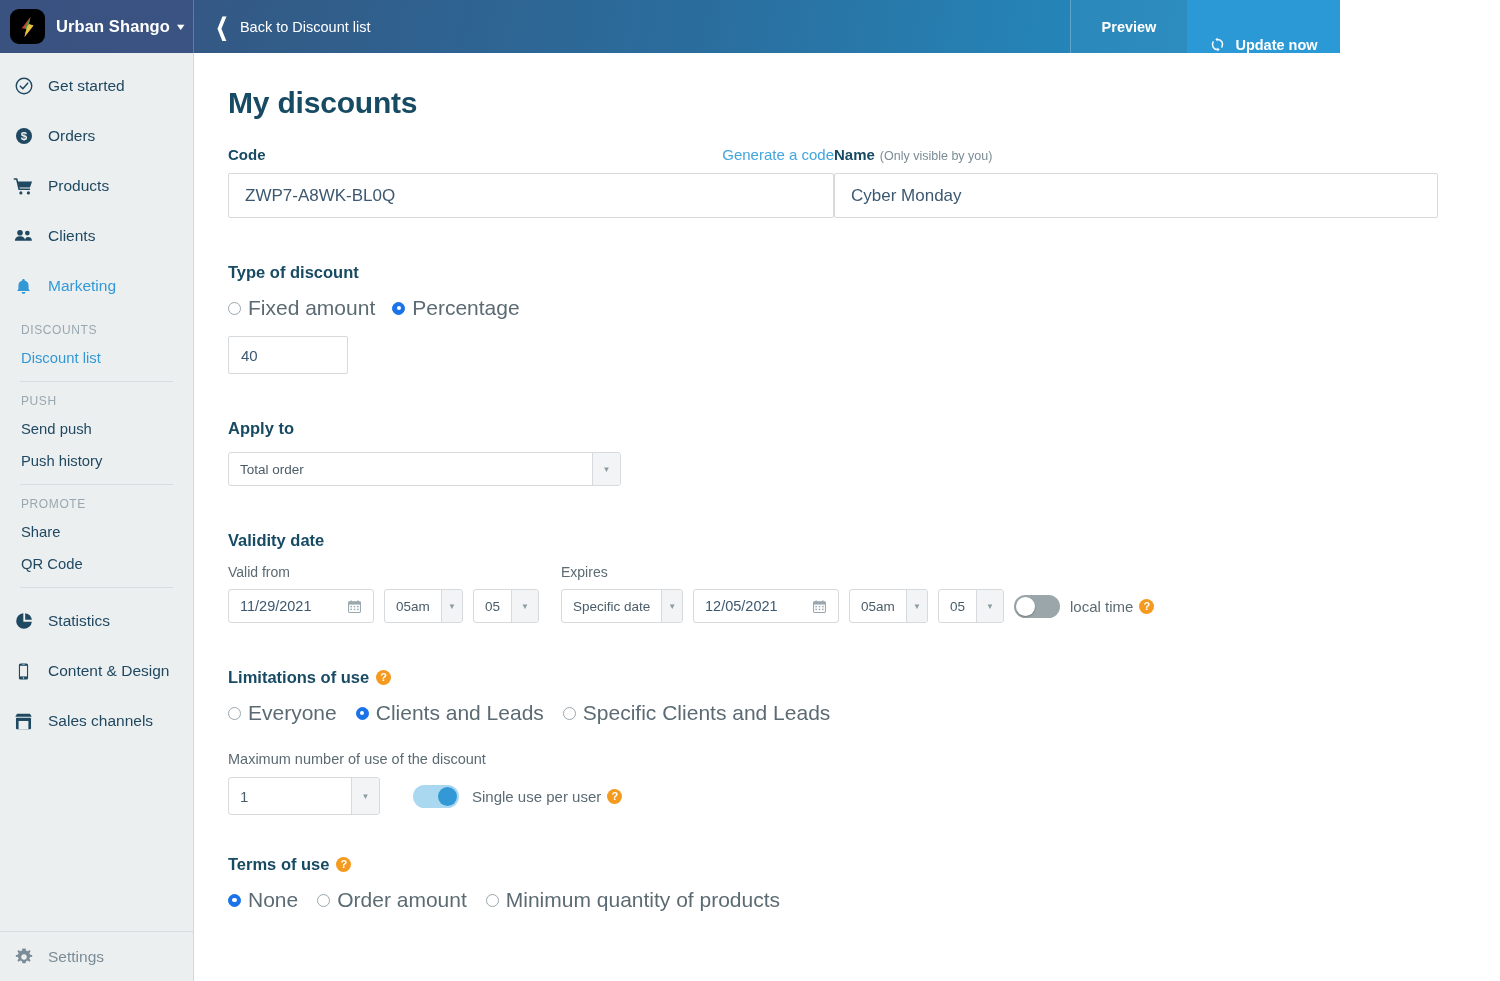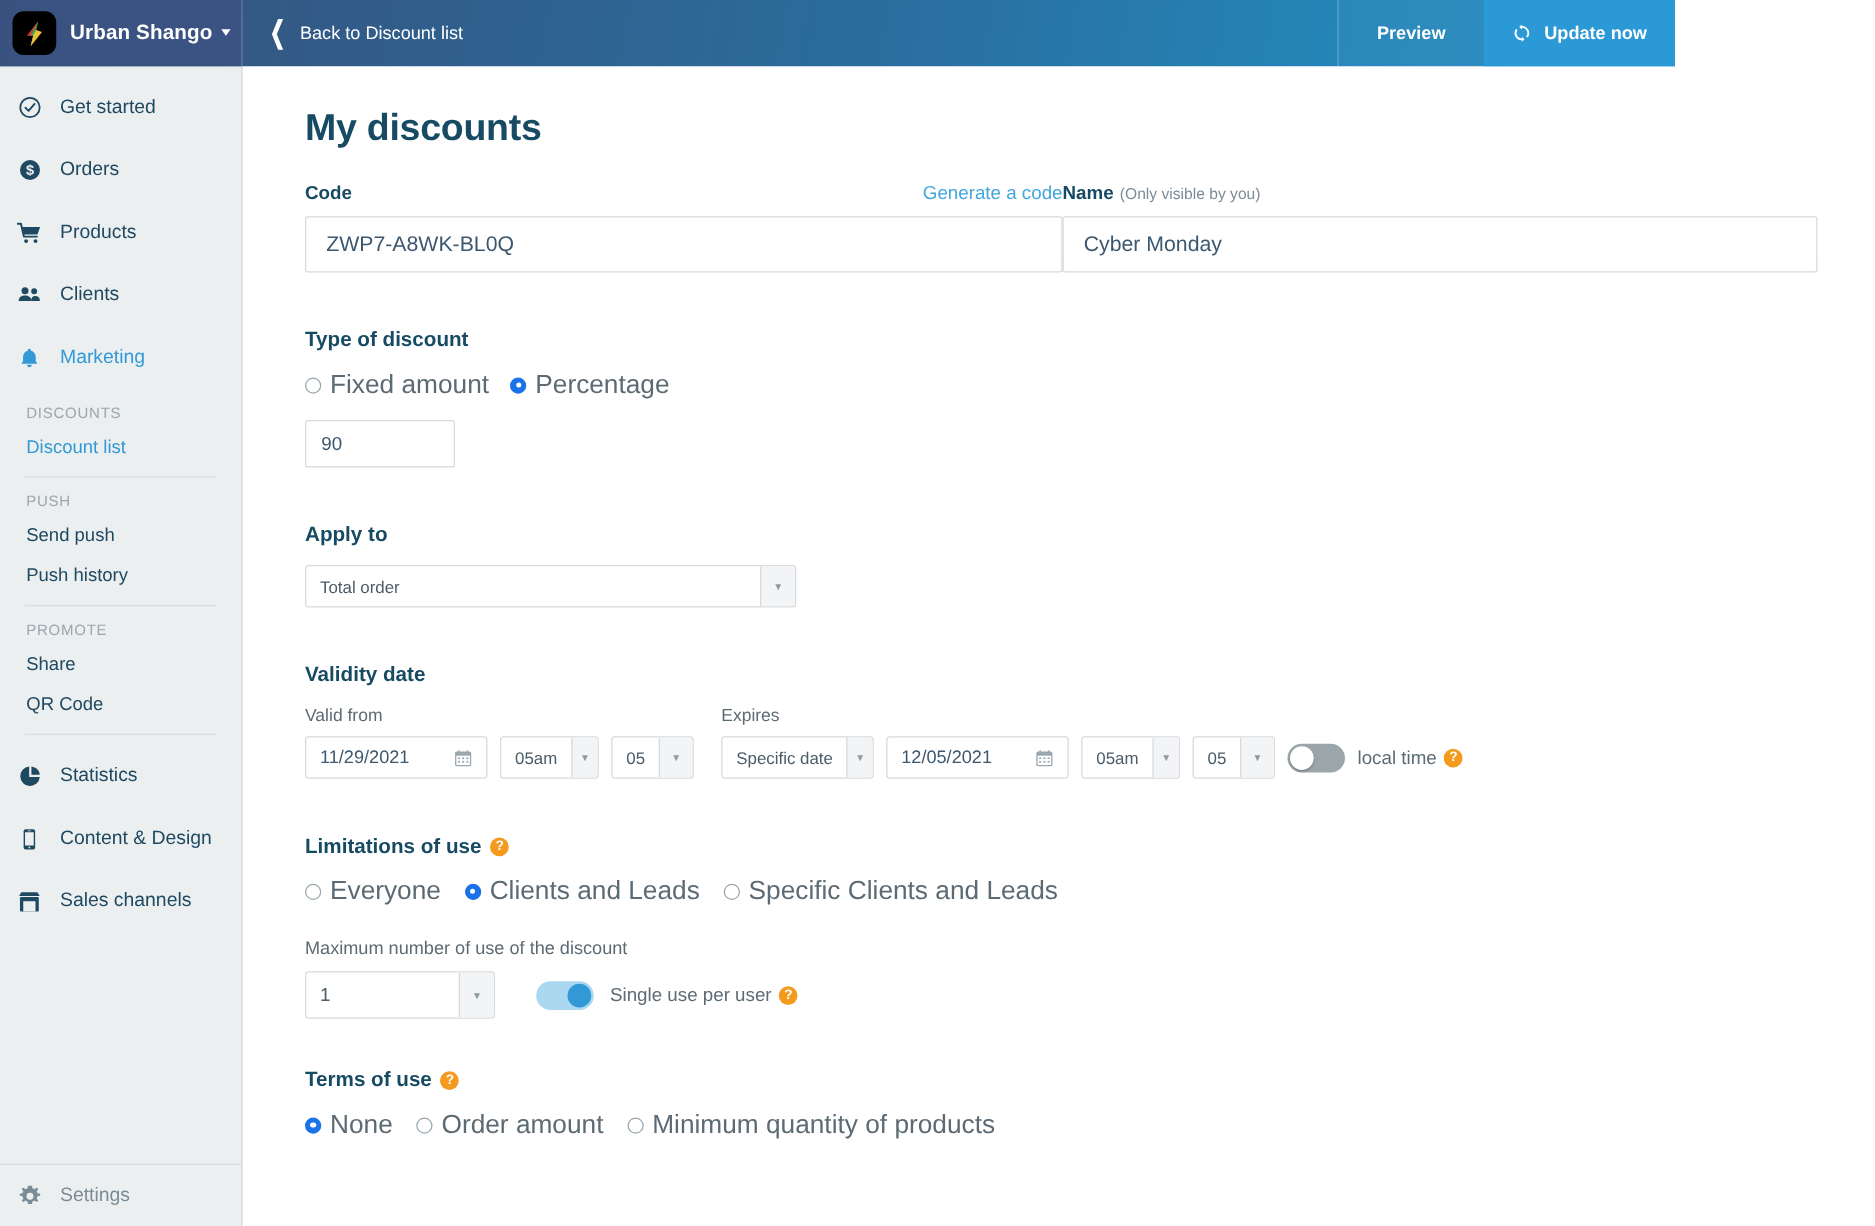--- a/index.html
+++ b/index.html
@@ -51,21 +51,21 @@
   .back-label { color: #fff; font-size: 14.5px; white-space: nowrap; }
   .topbar-spacer { flex: 1; }
   .preview-btn {
     display: flex; align-items: center; justify-content: center;
     width: 117px; height: 53px; color: #fff; font-size: 14.5px; font-weight: bold;
     border-left: 1px solid rgba(255,255,255,.25);
     background: rgba(255,255,255,.03);
     cursor: pointer; white-space: nowrap;
   }
   .update-btn {
-    display: flex; align-items: center; justify-content: center; gap: 9px;
+    display: flex; align-items: flex-end; justify-content: center; gap: 9px;
     width: 153px; height: 53px; background: #2b99d6;
     color: #fff; font-size: 14.5px; font-weight: bold;
     cursor: pointer; white-space: nowrap;
   }
   .refresh-ico { width: 17px; height: 17px; flex: none; }
 
   
   .sidebar {
     position: absolute; top: 53px; left: 0;
     width: 194px; height: 928px;
@@ -95,21 +95,21 @@
   .sub-item.active { color: #3399d6; }
   .side-bottom { border-top: 1px solid #d5dde1; }
   .side-bottom .nav-item { height: 49px; }
 
   
   .main {
     position: absolute; top: 53px; left: 194px;
     width: 1306px; height: 928px;
     background: #ffffff; overflow: hidden;
   }
-  .main-inner { padding: 33px 22px 0 34px; margin-left: 16px; }
+  .main-inner { padding: 33px 22px 0 34px; }
 
   .page-title {
     font-size: 30px; font-weight: bold; color: #174a63;
     letter-spacing: -.2px; margin-bottom: 26px;
   }
 
   .row2 { display: flex; }
   .col-code { width: 606px; }
   .col-name { width: 604px; }
 
@@ -394,21 +394,21 @@
       <div class="radio-row">
         <label class="radio-opt">
           <span class="radio-dot"></span>
           <span class="radio-label">Fixed amount</span>
         </label>
         <label class="radio-opt">
           <span class="radio-dot on"></span>
           <span class="radio-label">Percentage</span>
         </label>
       </div>
-      <div class="small-input">90</div>
+      <div class="small-input">40</div>
     </div>
 
     <div class="sec-gap">
       <div class="sec-title">Apply to</div>
       <div class="select apply-to">
         <span class="sel-val">Total order</span>
         <span class="sel-arrow">▼</span>
       </div>
     </div>
 

